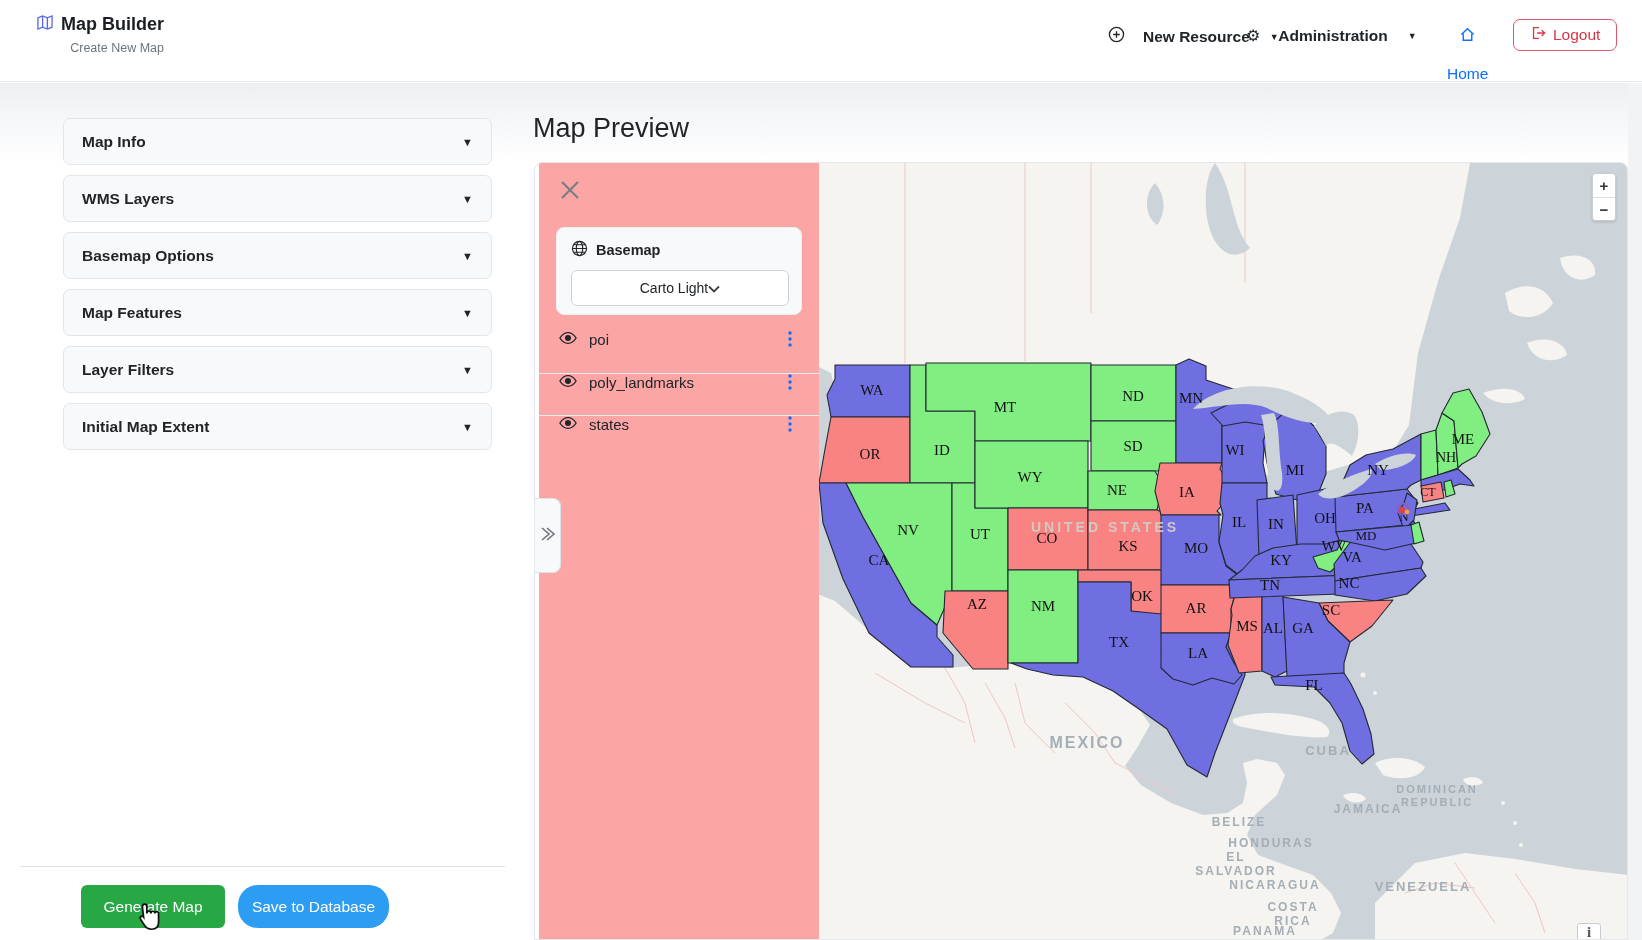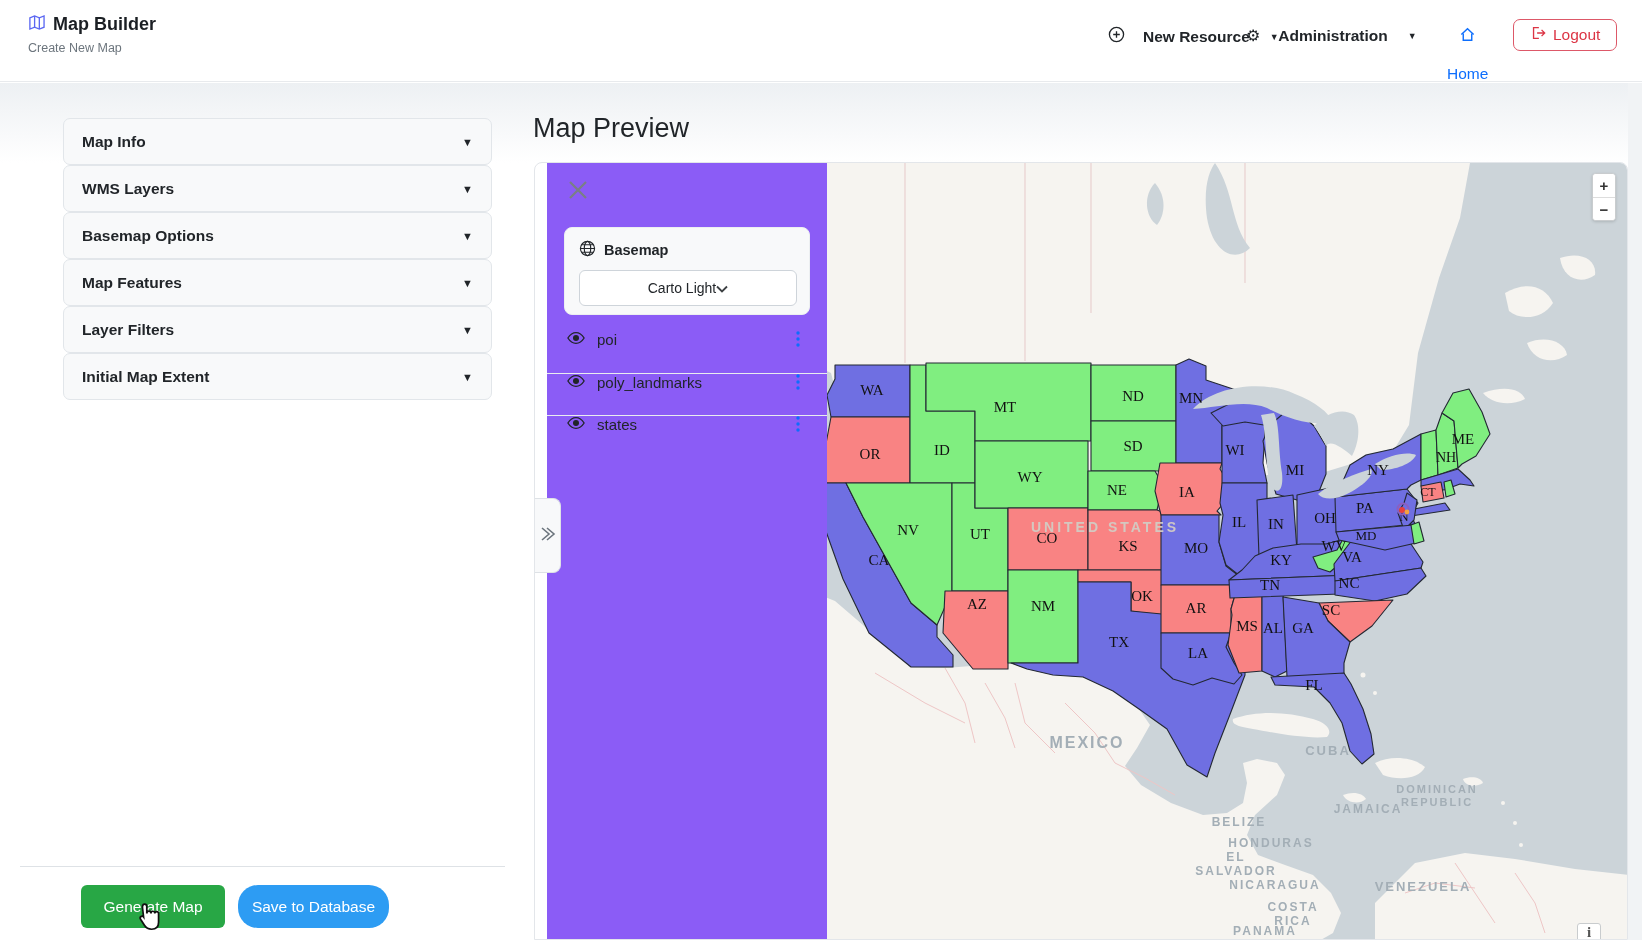--- a/index.html
+++ b/index.html
@@ -4,54 +4,54 @@
 <style>
   * { margin:0; padding:0; box-sizing:border-box; }
   html,body { width:1642px; height:940px; overflow:hidden; }
   body { font-family:"Liberation Sans", sans-serif; background:#ffffff; position:relative; color:#212529; }
 
   
   .header { position:absolute; left:0; top:0; width:1642px; height:82px; background:#fff;
             border-bottom:1px solid #e8eaed; z-index:30; }
   .header-shadow { position:absolute; left:0; top:83px; width:1642px; height:80px;
             background:linear-gradient(#edf0f3, rgba(255,255,255,0)); z-index:0; }
-  .brand { position:absolute; left:28px; top:14px; }
+  .brand { position:absolute; left:36px; top:14px;text-align:right; }
   .brand-row { display:flex; align-items:center; gap:8px; }
   .brand-title { font-size:18px; font-weight:bold; color:#1b1f24; }
   .brand-sub { font-size:12.5px; color:#6c757d; margin-top:6px; }
   .nav-item { position:absolute; top:26px; display:flex; align-items:center; gap:18px;
               font-size:15.5px; font-weight:bold; color:#212529; cursor:pointer; }
   .nav-caret { font-size:9px; margin-left:2px; }
   .nav-link { color:#0d6efd; font-weight:normal; }
   .logout-btn { position:absolute; left:1513px; top:19px; height:32px; padding:0 16px;
                 display:flex; align-items:center; gap:7px; border:1px solid #dd5868; border-radius:7px;
                 background:#fff; color:#dc3545; font-size:15.5px; white-space:nowrap; cursor:pointer; }
 
   
   .accordion { position:absolute; left:63px; top:118px; width:429px; z-index:2; }
   .acc-item { height:47px; background:#f8f9fa; border:1px solid #e2e6ea; border-radius:7px;
-              display:flex; align-items:center; justify-content:space-between;
+              margin-bottom:10px; display:flex; align-items:center; justify-content:space-between;
               padding:0 18px; cursor:pointer; }
   .acc-label { font-size:15.5px; font-weight:bold; color:#212529; }
   .acc-caret { font-size:11px; color:#212529; }
 
   .left-footer { position:absolute; left:20px; top:866px; width:485px; border-top:1px solid #dee2e6; z-index:2; }
   .btn { display:inline-block; border:none; border-radius:6px; color:#fff; font-size:15.5px;
          font-family:"Liberation Sans", sans-serif; cursor:pointer; height:43px; }
   .btn-generate { position:absolute; left:61px; top:18px; width:144px; background:#28a745; }
   .btn-save { position:absolute; left:218px; top:18px; width:151px; background:#2d9cf3;border-radius:20px; }
   .cursor-icon { position:absolute; left:117px; top:36px; z-index:5; }
 
   
   .preview-title { position:absolute; left:533px; top:113px; font-size:27px; font-weight:500; color:#212529; z-index:2; }
   .panel { position:absolute; left:534px; top:162px; width:1094px; height:778px; background:#fff;
            border:1px solid #e3e6ea; border-radius:8px 8px 0 0; z-index:3; overflow:hidden; }
   .right-strip { position:absolute; left:1628px; top:83px; width:14px; height:857px; background:#f1f3f5; z-index:1; }
 
-  .overlay-side { position:absolute; left:12px; top:0; width:280px; height:778px; background:#8b5cf6; z-index:6; }
+  .overlay-side { position:absolute; left:4px; top:0; width:280px; height:778px; background:#fca5a5; z-index:6; }
   .close-x { position:absolute; left:19px; top:15px; width:24px; height:24px; cursor:pointer; }
 
   .basemap-card { position:absolute; left:17px; top:64px; width:246px; height:88px; background:#f8f9fa;
                   border:1px solid #eceff1; border-radius:8px; padding:12px 14px; }
   .basemap-head { display:flex; align-items:center; gap:8px; font-size:14.5px; font-weight:bold; color:#212529; }
   .basemap-select { margin-top:10px; width:218px; height:36px; background:#fff; border:1px solid #ced4da;
                     border-radius:6px; display:flex; align-items:center; justify-content:center;
                     padding:0 20px; font-size:14px; color:#212529; cursor:pointer; }
 
   .layer-list { position:absolute; left:0; top:168px; width:280px; }

